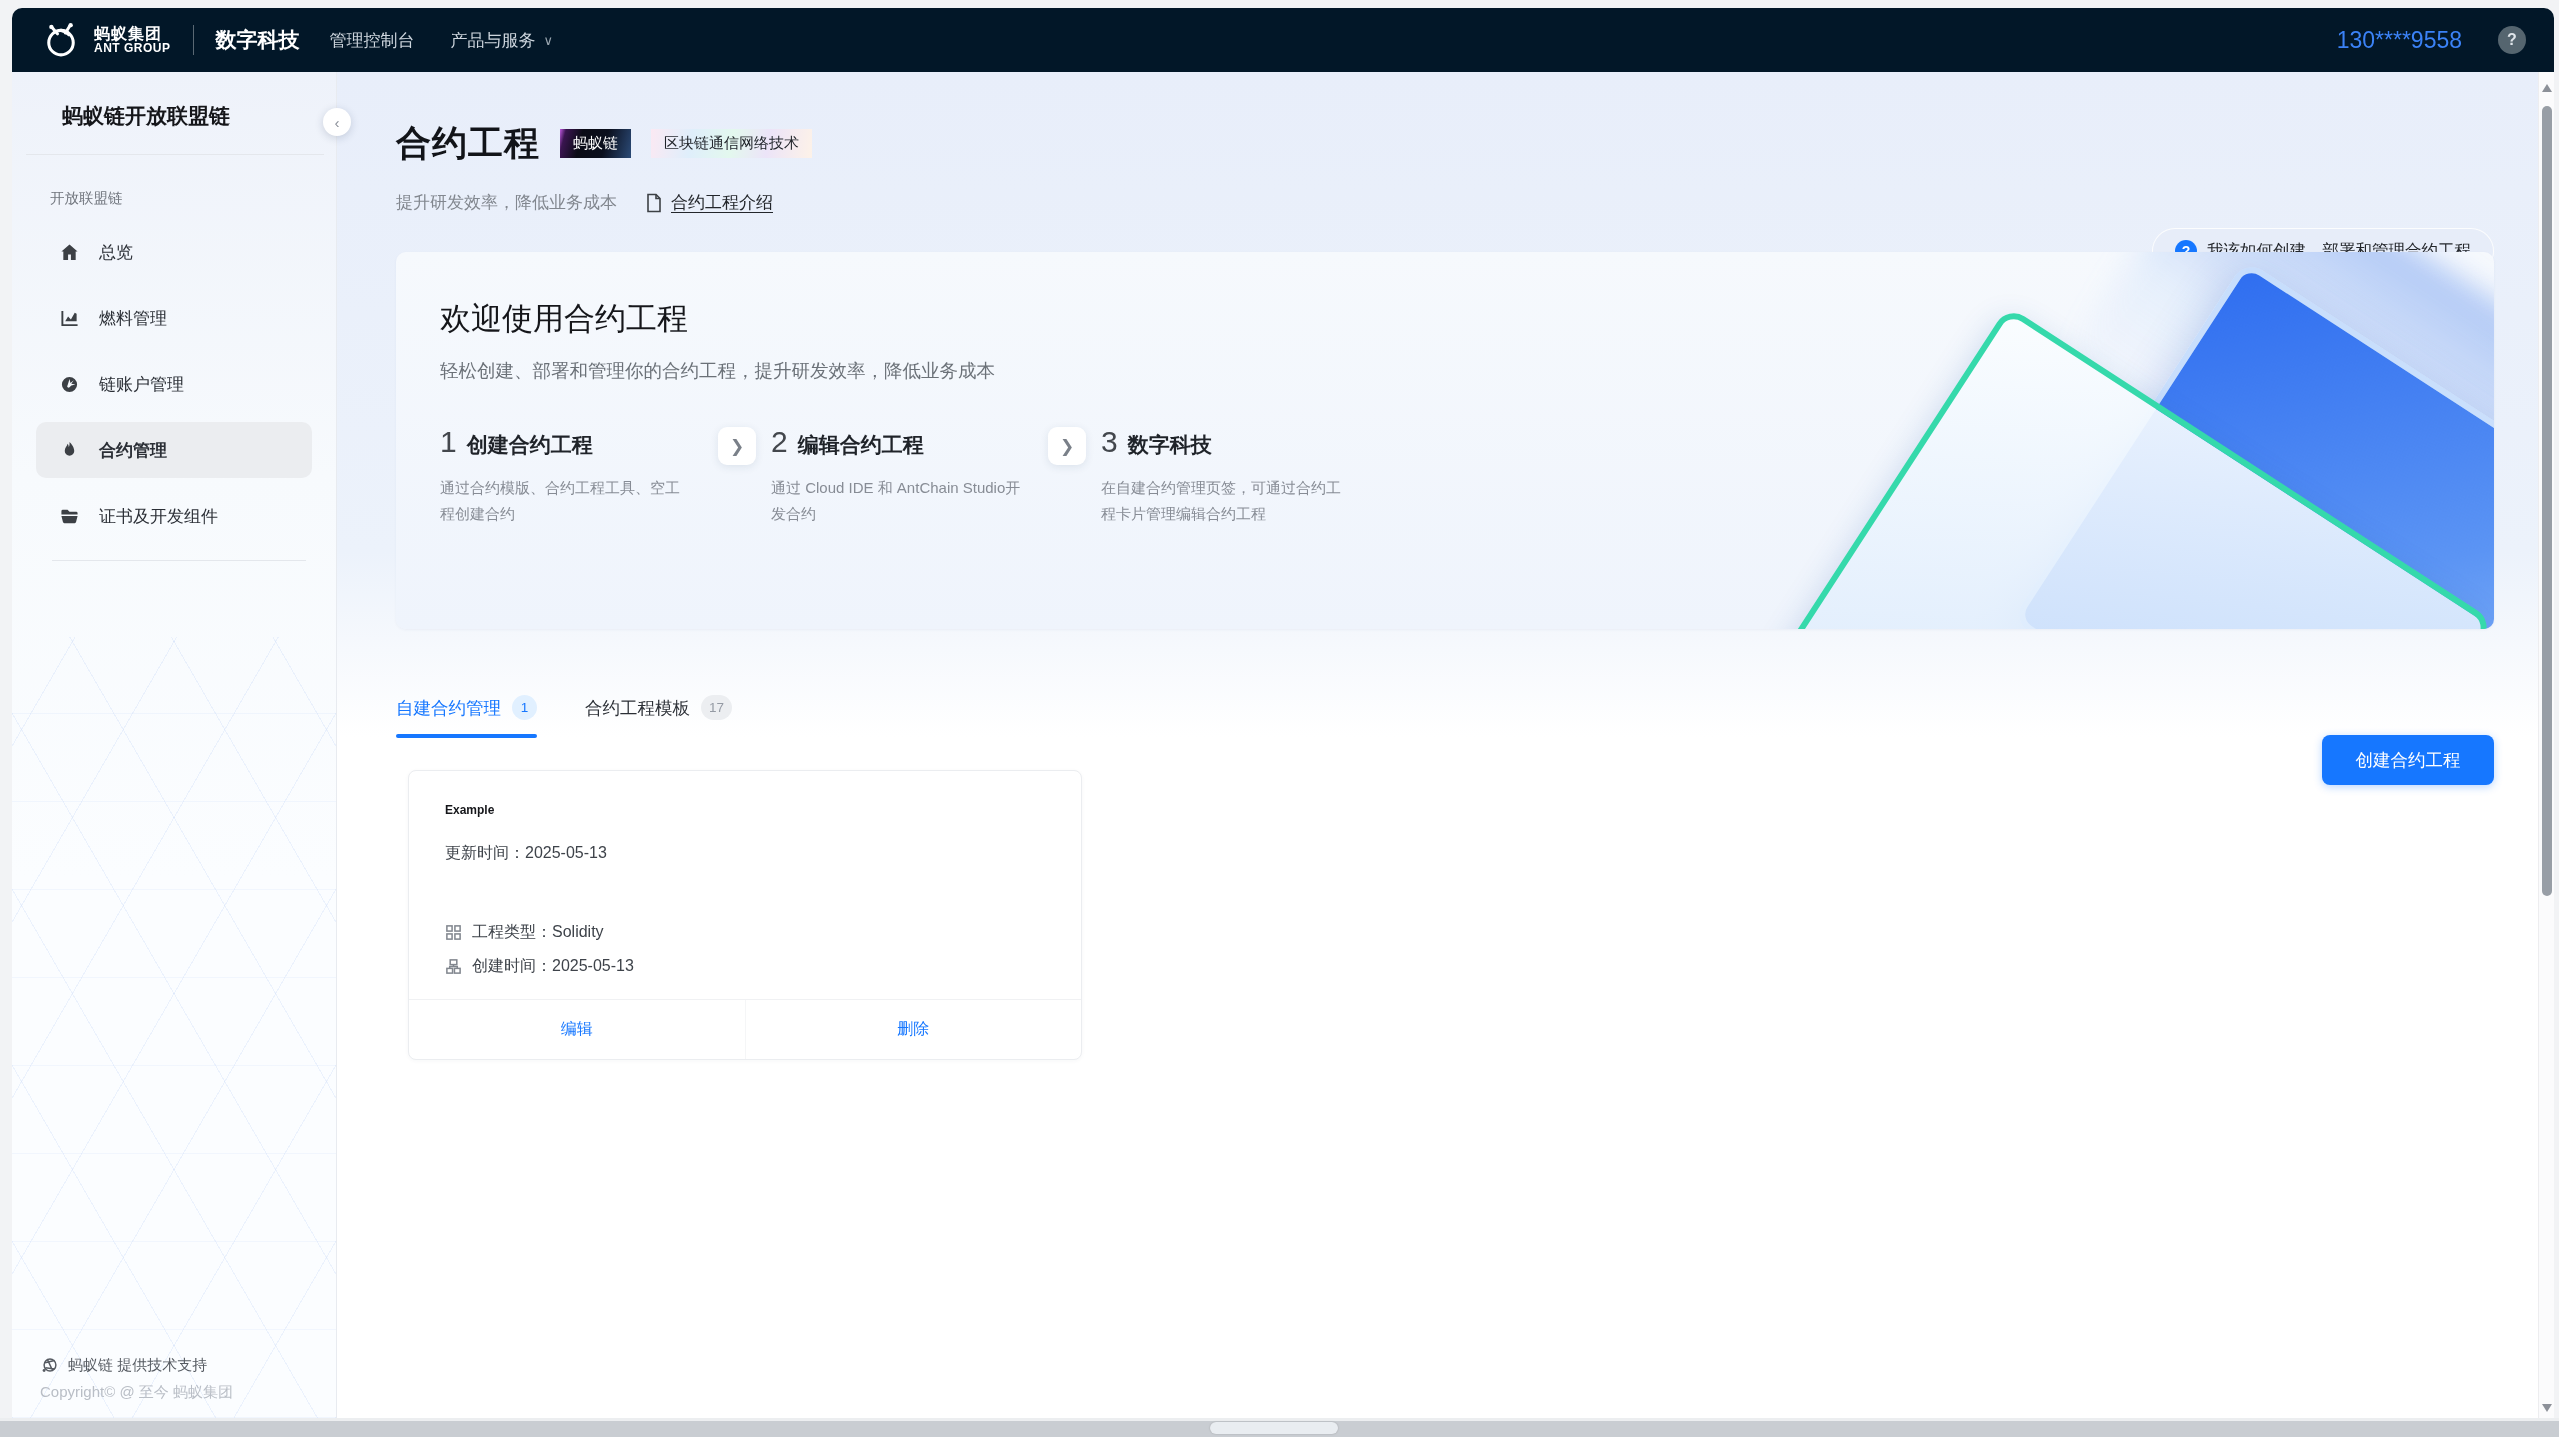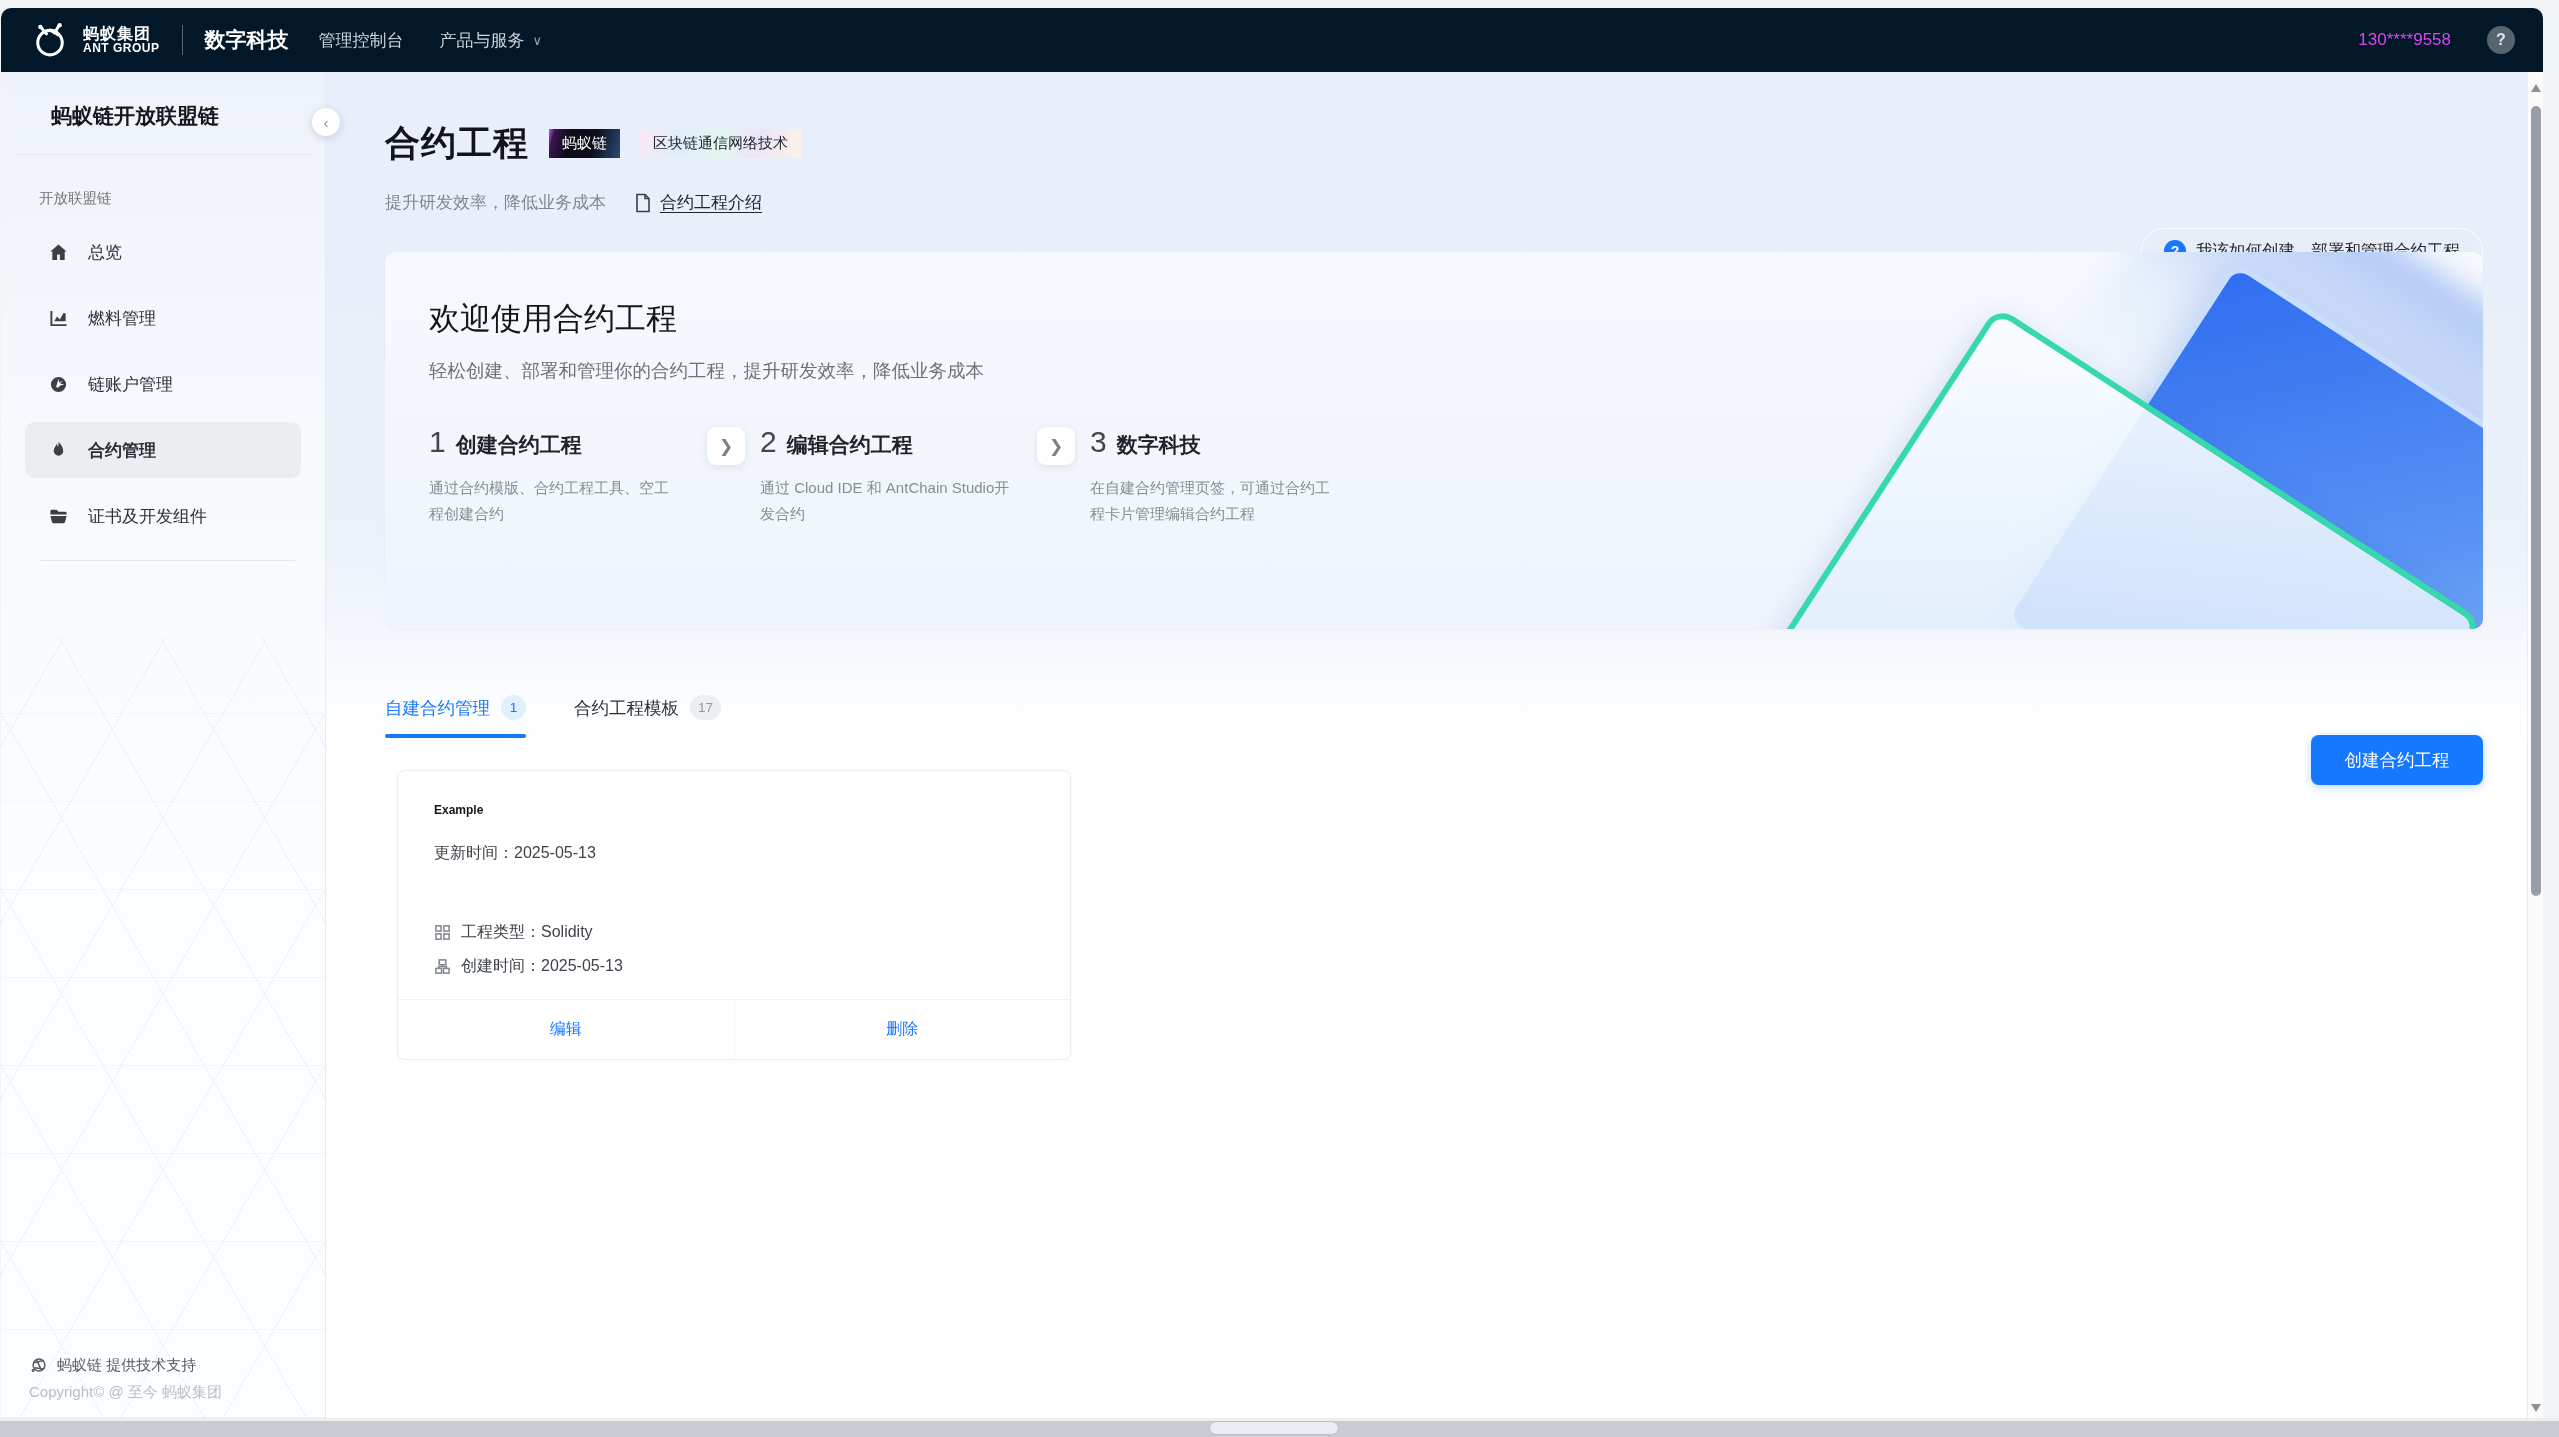--- a/index.html
+++ b/index.html
@@ -1,33 +1,33 @@
 <!DOCTYPE html>
 <html><head>
 <meta charset="utf-8">
 <style>
   * { margin:0; padding:0; box-sizing:border-box; }
   html,body { width:2559px; height:1437px; font-family:"Liberation Sans","DejaVu Sans",sans-serif; background:#eef0f3; overflow:hidden; }
   .stage { position:relative; width:2559px; height:1437px; background:#f2f3f5; }
 
   
-  .app { position:absolute; left:1px; top:8px; width:2542px; height:1410px; border-radius:10px 10px 0 0; overflow:hidden; background:#fff; }
+  .app { position:absolute; left:12px; top:8px; width:2542px; height:1410px; border-radius:10px 10px 0 0; overflow:hidden; background:#fff; }
 
   
   .nav { position:absolute; left:0; top:0; right:0; height:64px; background:#021728; display:flex; align-items:center; padding:0 28px; color:#fff; }
   .logo { display:flex; align-items:center; gap:12px; }
   .logo svg { width:42px; height:42px; }
   .logo-txt { line-height:1.1; }
   .logo-cn { font-size:16px; font-weight:bold; letter-spacing:1px; }
   .logo-en { font-size:12px; font-weight:bold; letter-spacing:.5px; }
   .nav-divider { width:1px; height:30px; background:rgba(255,255,255,.35); margin:0 22px; }
   .nav-brand { font-size:21px; font-weight:bold; margin-right:30px; }
   .nav-item { font-size:17px; color:#cdd5dd; margin-right:36px; cursor:pointer; display:flex; align-items:center; gap:8px; }
   .nav-spacer { flex:1; }
-  .nav-phone { font-size:17px; color:#d946ef; margin-right:36px; }
+  .nav-phone { font-size:23px; color:#3b82f6; margin-right:36px; }
   .nav-help { width:28px; height:28px; border-radius:50%; background:#55656f; color:#dfe5ea; font-size:16px; font-weight:bold; display:flex; align-items:center; justify-content:center; }
 
   
   .body { position:absolute; left:0; top:64px; right:0; bottom:0; display:flex; }
 
   
   .sidebar { position:relative; width:325px; flex:0 0 325px; background:linear-gradient(180deg,#eef2fa 0%,#f7fafd 30%,#fbfdff 60%); border-right:1px solid #e8ebf0; }
   .sidebar::after { content:""; position:absolute; left:0; right:0; bottom:0; height:58%; pointer-events:none;
     background:
       repeating-linear-gradient(60deg, rgba(140,175,240,.14) 0 1px, transparent 1px 88px),

